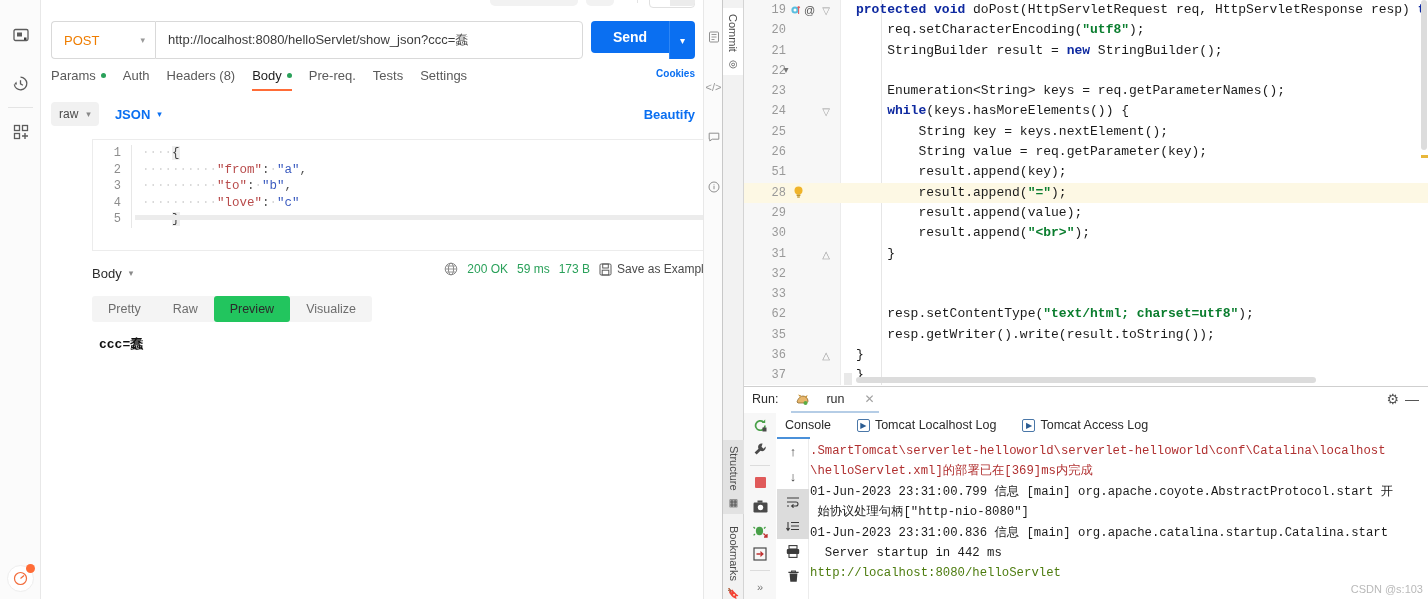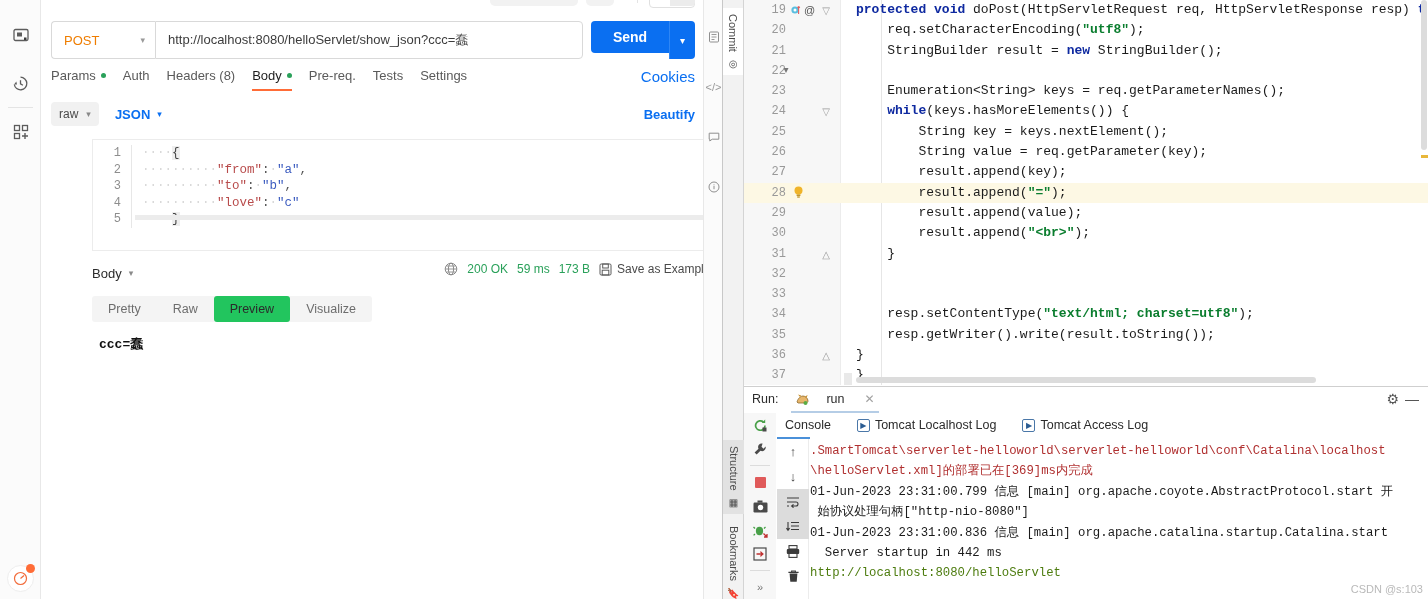--- a/index.html
+++ b/index.html
@@ -82,21 +82,21 @@
   .req-tabs { position:absolute; left:10px; top:68px; width:644px; height:28px; display:flex; align-items:flex-start; }
   .req-tab {
     position:relative; margin-right:17px; font-size:13px; color:#5a5a5a;
     padding-bottom:8px; display:flex; align-items:center; white-space:nowrap;
   }
   .req-tab.active { color:#1d1d1d; }
   .req-tab.active::after {
     content:""; position:absolute; left:0; right:0; bottom:0; height:2px; background:#ff6c37;
   }
   .tab-dot { width:5px; height:5px; border-radius:50%; background:#2aa15a; margin-left:5px; }
-  .cookies-link { position:absolute; right:0; top:0; color:#0a6ff1; font-size:15px; font-weight:normal; }
+  .cookies-link { position:absolute; right:0; top:0; color:#0a6ff1; font-size:10px; font-weight:bold; }
 
   
   .body-type-row { position:absolute; left:10px; top:101px; width:644px; height:26px; display:flex; align-items:center; }
   .raw-chip {
     background:#f1f1f1; border-radius:4px; height:24px; padding:0 8px;
     display:flex; align-items:center; color:#4a4a4a; font-size:12px;
   }
   .raw-chip .cv { margin-left:8px; font-size:9px; color:#888; }
   .json-chip { margin-left:16px; display:flex; align-items:center; color:#0a6ff1; font-size:13px; font-weight:bold; }
   .json-chip .cv { margin-left:7px; font-size:9px; font-weight:normal; }
@@ -494,21 +494,21 @@
             <span class="ed-ln">25</span>
             <span class="ed-code">        String key = keys.nextElement();</span>
           </div>
 
           <div class="ed-row">
             <span class="ed-ln">26</span>
             <span class="ed-code">        String value = req.getParameter(key);</span>
           </div>
 
           <div class="ed-row">
-            <span class="ed-ln">27</span>
+            <span class="ed-ln">51</span>
             <span class="ed-code">        result.append(key);</span>
           </div>
 
           <div class="ed-row hl">
             <span class="ed-ln">28</span>
             <span class="ed-bulb">
               <svg width="9" height="13" viewBox="0 0 9 13">
                   <circle cx="4.5" cy="4.5" r="4" fill="#f0b429"></circle>
                   <rect x="2.6" y="8.5" width="3.8" height="1.4" fill="#bb8b12"></rect>
                   <rect x="3.2" y="10.4" width="2.6" height="1.2" fill="#bb8b12"></rect>
@@ -537,21 +537,21 @@
             <span class="ed-ln">32</span>
             <span class="ed-code"></span>
           </div>
 
           <div class="ed-row">
             <span class="ed-ln">33</span>
             <span class="ed-code"></span>
           </div>
 
           <div class="ed-row">
-            <span class="ed-ln">34</span>
+            <span class="ed-ln">62</span>
             <span class="ed-code">    resp.setContentType(<span class="str">"text/html; charset=utf8"</span>);</span>
           </div>
 
           <div class="ed-row">
             <span class="ed-ln">35</span>
             <span class="ed-code">    resp.getWriter().write(result.toString());</span>
           </div>
 
           <div class="ed-row">
             <span class="ed-ln">36</span>

